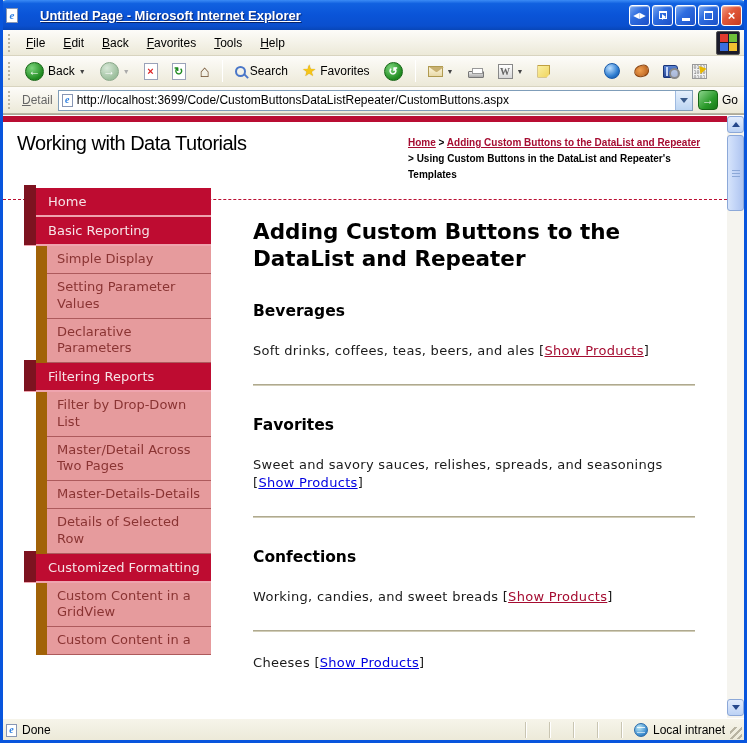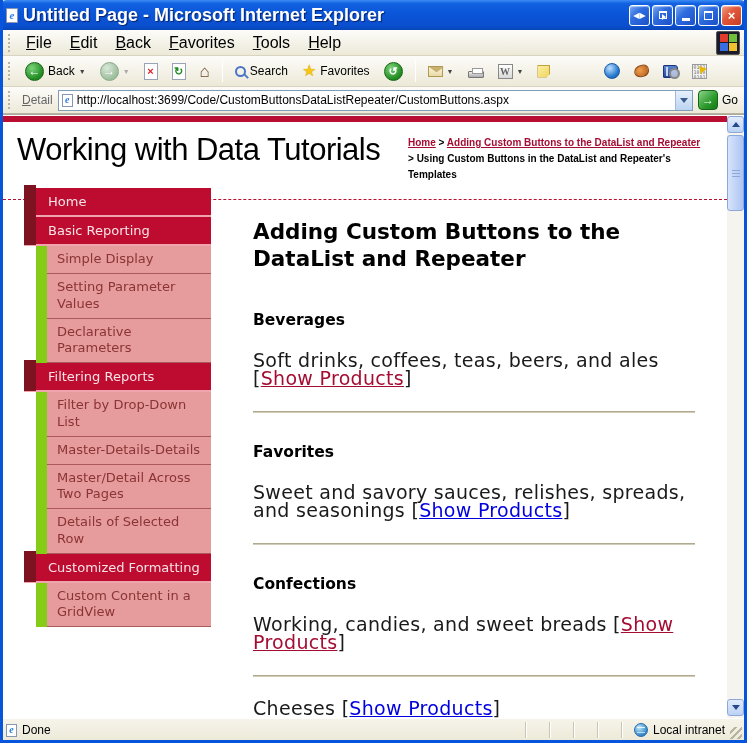--- a/index.html
+++ b/index.html
@@ -3,43 +3,43 @@
 <meta charset="utf-8">
 <style>
   * { margin:0; padding:0; box-sizing:border-box; }
   html,body { width:747px; height:743px; font-family:"Liberation Sans", sans-serif; background:#000; }
   .window { position:relative; width:747px; height:743px; background:#ECE9D8;
             border-left:3px solid #0855DD; border-right:3px solid #0855DD; border-bottom:3px solid #0855DD; overflow:hidden; }
 
   
   .titlebar { height:30px; background:linear-gradient(180deg,#3B8BF5 0%,#1161E0 12%,#0A54D8 50%,#0A4FCE 86%,#0846B8 100%);
               border-radius:7px 7px 0 0; display:flex; align-items:center; padding:0 5px 0 6px; position:relative; margin:0 -3px; }
-  .titlebar-title { color:#fff; font-weight:bold; font-size:18px; text-shadow:1px 1px 1px #08246B; flex:1; margin-left:5px;
-                    white-space:nowrap; overflow:hidden; }
+  .titlebar-title { color:#fff; font-weight:bold; font-size:13px; text-shadow:1px 1px 1px #08246B; flex:1; margin-left:22px;
+                    white-space:nowrap; overflow:hidden;text-decoration:underline; }
   .win-controls { display:flex; gap:2px; }
   .wbtn { width:21px; height:21px; border:1px solid #fff; border-radius:3px; display:flex; align-items:center; justify-content:center;
           background:linear-gradient(135deg,#7AA8F0 0%,#2E6DE0 40%,#1C50C8 100%); color:#fff; font-size:8px; cursor:default;
           box-shadow:inset 0 1px 1px rgba(255,255,255,.5); }
   .wbtn.close { background:linear-gradient(135deg,#F0A088 0%,#E25A3C 40%,#C83A20 100%); font-size:13px; font-weight:bold; }
   .wbtn .minbar { width:8px; height:3px; background:#fff; margin-top:8px; }
   .wbtn .maxbox { width:9px; height:9px; border:1px solid #fff; border-top:2px solid #fff; }
   .wbtn .outbox { width:8px; height:8px; border:1px solid #fff; border-top:2px solid #fff; position:relative; }
   .wbtn .outbox:after { content:""; position:absolute; right:-3px; top:1px; border:3px solid transparent; border-left:4px solid #fff; }
 
   
   .ie-page { width:12px; height:15px; background:#fff; border:1px solid #8796B5; position:relative; flex:0 0 auto;
              display:flex; align-items:center; justify-content:center; }
   .ie-page .e { color:#2A7DE0; font-family:"Liberation Serif", serif; font-weight:bold; font-style:italic; font-size:11px; line-height:1; }
   .ie-page.small { width:11px; height:13px; } .ie-page.small .e { font-size:10px; }
 
   
   .menubar { height:26px; background:linear-gradient(180deg,#FDFCF9,#ECE9D8); border-bottom:1px solid #D8D4C0;
              display:flex; align-items:center; padding:0 4px; }
   .grip { width:4px; height:18px; border-left:2px dotted #B8B4A2; margin:0 5px 0 1px; }
-  .menu-item { font-size:16px; color:#000; padding:3px 9px; cursor:default; }
+  .menu-item { font-size:12px; color:#000; padding:3px 9px; cursor:default; }
   .menu-item::first-letter { text-decoration:underline; }
   .win-flag { margin-left:auto; width:24px; height:24px; background:#1A1A2A; border:1px solid #555; border-radius:2px;
               display:grid; grid-template-columns:8px 8px; grid-template-rows:8px 8px; gap:1px; align-content:center; justify-content:center; }
   .win-flag i { display:block; } .wf-r{background:#E03A2F;} .wf-g{background:#6EBF3A;} .wf-b{background:#3A6EE0;} .wf-y{background:#F0C030;}
 
   
   .toolbar { height:31px; background:linear-gradient(180deg,#FDFCF9,#ECE9D8); border-bottom:1px solid #D8D4C0;
              display:flex; align-items:center; padding:0 4px; gap:2px; }
   .tbtn { display:flex; align-items:center; gap:4px; padding:2px 5px; border:1px solid transparent; border-radius:2px; font-size:12px; color:#000; }
   .tsep { width:1px; height:22px; background:#C9C5B2; border-right:1px solid #fff; margin:0 4px; }
@@ -85,39 +85,39 @@
   .tri-down { width:0; height:0; border:4px solid transparent; border-top:5px solid #3A5A8A; margin-top:4px; }
   .go { display:flex; align-items:center; gap:4px; font-size:12px; color:#000; }
   .go-btn { width:20px; height:20px; border-radius:4px; background:linear-gradient(135deg,#8CD48C,#2A9A2A 60%,#187818); border:1px solid #156515;
             color:#fff; font-weight:bold; font-size:12px; display:flex; align-items:center; justify-content:center; }
 
   
   .content { position:relative; height:604px; background:#fff; border-top:1px solid #ACA899; overflow:hidden;
              font-family:"DejaVu Sans", sans-serif; }
   .band { position:absolute; left:0; top:1px; right:17px; height:6px; background:#B90D32; }
   .pageheader { position:absolute; left:0; top:7px; right:17px; height:78px; border-bottom:1px dashed #B90D32; }
-  .site-title { position:absolute; left:14px; top:10px; font-family:"Liberation Sans", sans-serif; font-size:31px; color:#000; letter-spacing:-0.5px; }
+  .site-title { position:absolute; left:14px; top:10px; font-family:"Liberation Sans", sans-serif; font-size:20px; color:#000; letter-spacing:-0.5px; }
   .breadcrumb { position:absolute; right:22px; top:13px; width:297px; font-family:"Liberation Sans", sans-serif;
                 font-size:10px; font-weight:bold; line-height:16px; color:#000; }
   .breadcrumb a { color:#A50C31; text-decoration:underline; }
 
   
   .sidebar { position:absolute; left:10px; top:73px; width:198px; font-size:13px; }
   .s-top { position:relative; margin-left:11px; background:#BE0C31; color:#F6E3E6; padding:5px 8px 5px 24px; line-height:17px;
            border-bottom:2px solid #EFA4AE; }
   .s-top:before { content:""; position:absolute; left:0; top:-3px; bottom:-1px; width:12px; background:#7D1320; }
-  .sub-group { margin-left:23px; border-left:11px solid #84cc16; }
+  .sub-group { margin-left:23px; border-left:11px solid #a16207; }
   .s-sub { background:#E69B9D; color:#8A3433; padding:5px 10px 5.5px 10px; line-height:16.5px; border-bottom:1px solid #AD5A5C; }
 
   
   .main { position:absolute; left:250px; top:95px; width:442px; color:#000; }
   .main h1 { font-size:21.5px; line-height:27px; font-weight:bold; margin-top:8px; }
   .main h2 { font-size:15.5px; font-weight:bold; margin-top:30px; }
-  .main .h1 + .section h2 { margin-top:39px; }
-  .main p { font-size:19px; line-height:18px; margin:22px 0 24px; letter-spacing:0.3px; color:#1A1A1A; }
+  .main .h1 + .section h2 { margin-top:30px; }
+  .main p { font-size:13px; line-height:18px; margin:22px 0 24px; letter-spacing:0.3px; color:#1A1A1A; }
   .main hr { border:none; height:2px; background:linear-gradient(#9E987B,#E2DECB); margin:0; }
   a.show-new { color:#0000E0; text-decoration:underline; }
   a.show-visited { color:#A50C31; text-decoration:underline; }
 
   
   .vscroll { position:absolute; right:0; top:1px; bottom:0; width:17px; background:#F5F4EF; }
   .sb-btn { position:absolute; left:0; width:17px; height:17px; background:linear-gradient(180deg,#E2ECFC,#BCD2F5); border:1px solid #8CA8D8;
             border-radius:3px; display:flex; align-items:center; justify-content:center; }
   .sb-up { top:0; } .sb-down { bottom:2px; }
   .sb-tri-up { width:0; height:0; border:4px solid transparent; border-bottom:5px solid #26488C; margin-bottom:4px; }
@@ -277,27 +277,28 @@
       <div class="s-top">Home</div>
       <div class="s-top">Basic Reporting</div>
       <div class="sub-group">
         <div class="s-sub">Simple Display</div>
         <div class="s-sub">Setting Parameter Values</div>
         <div class="s-sub">Declarative Parameters</div>
       </div>
       <div class="s-top">Filtering Reports</div>
       <div class="sub-group">
         <div class="s-sub">Filter by Drop-Down List</div>
+        <div class="s-sub">Master/Detail Across Two Pages</div>
         <div class="s-sub">Master-Details-Details</div>
-        <div class="s-sub">Master/Detail Across Two Pages</div>
         <div class="s-sub">Details of Selected Row</div>
       </div>
       <div class="s-top">Customized Formatting</div>
       <div class="sub-group">
         <div class="s-sub">Custom Content in a GridView</div>
+        <div class="s-sub">Custom Content in a</div>
       </div>
     </div>
 
     <div class="main">
       <h1 class="h1">Adding Custom Buttons to the DataList and Repeater</h1>
 
       <div class="section">
         <h2>Beverages</h2>
         <p>
           <span>Soft drinks, coffees, teas, beers, and ales </span><span>[</span><a href="#" class="show-visited">Show Products</a><span>]</span>

